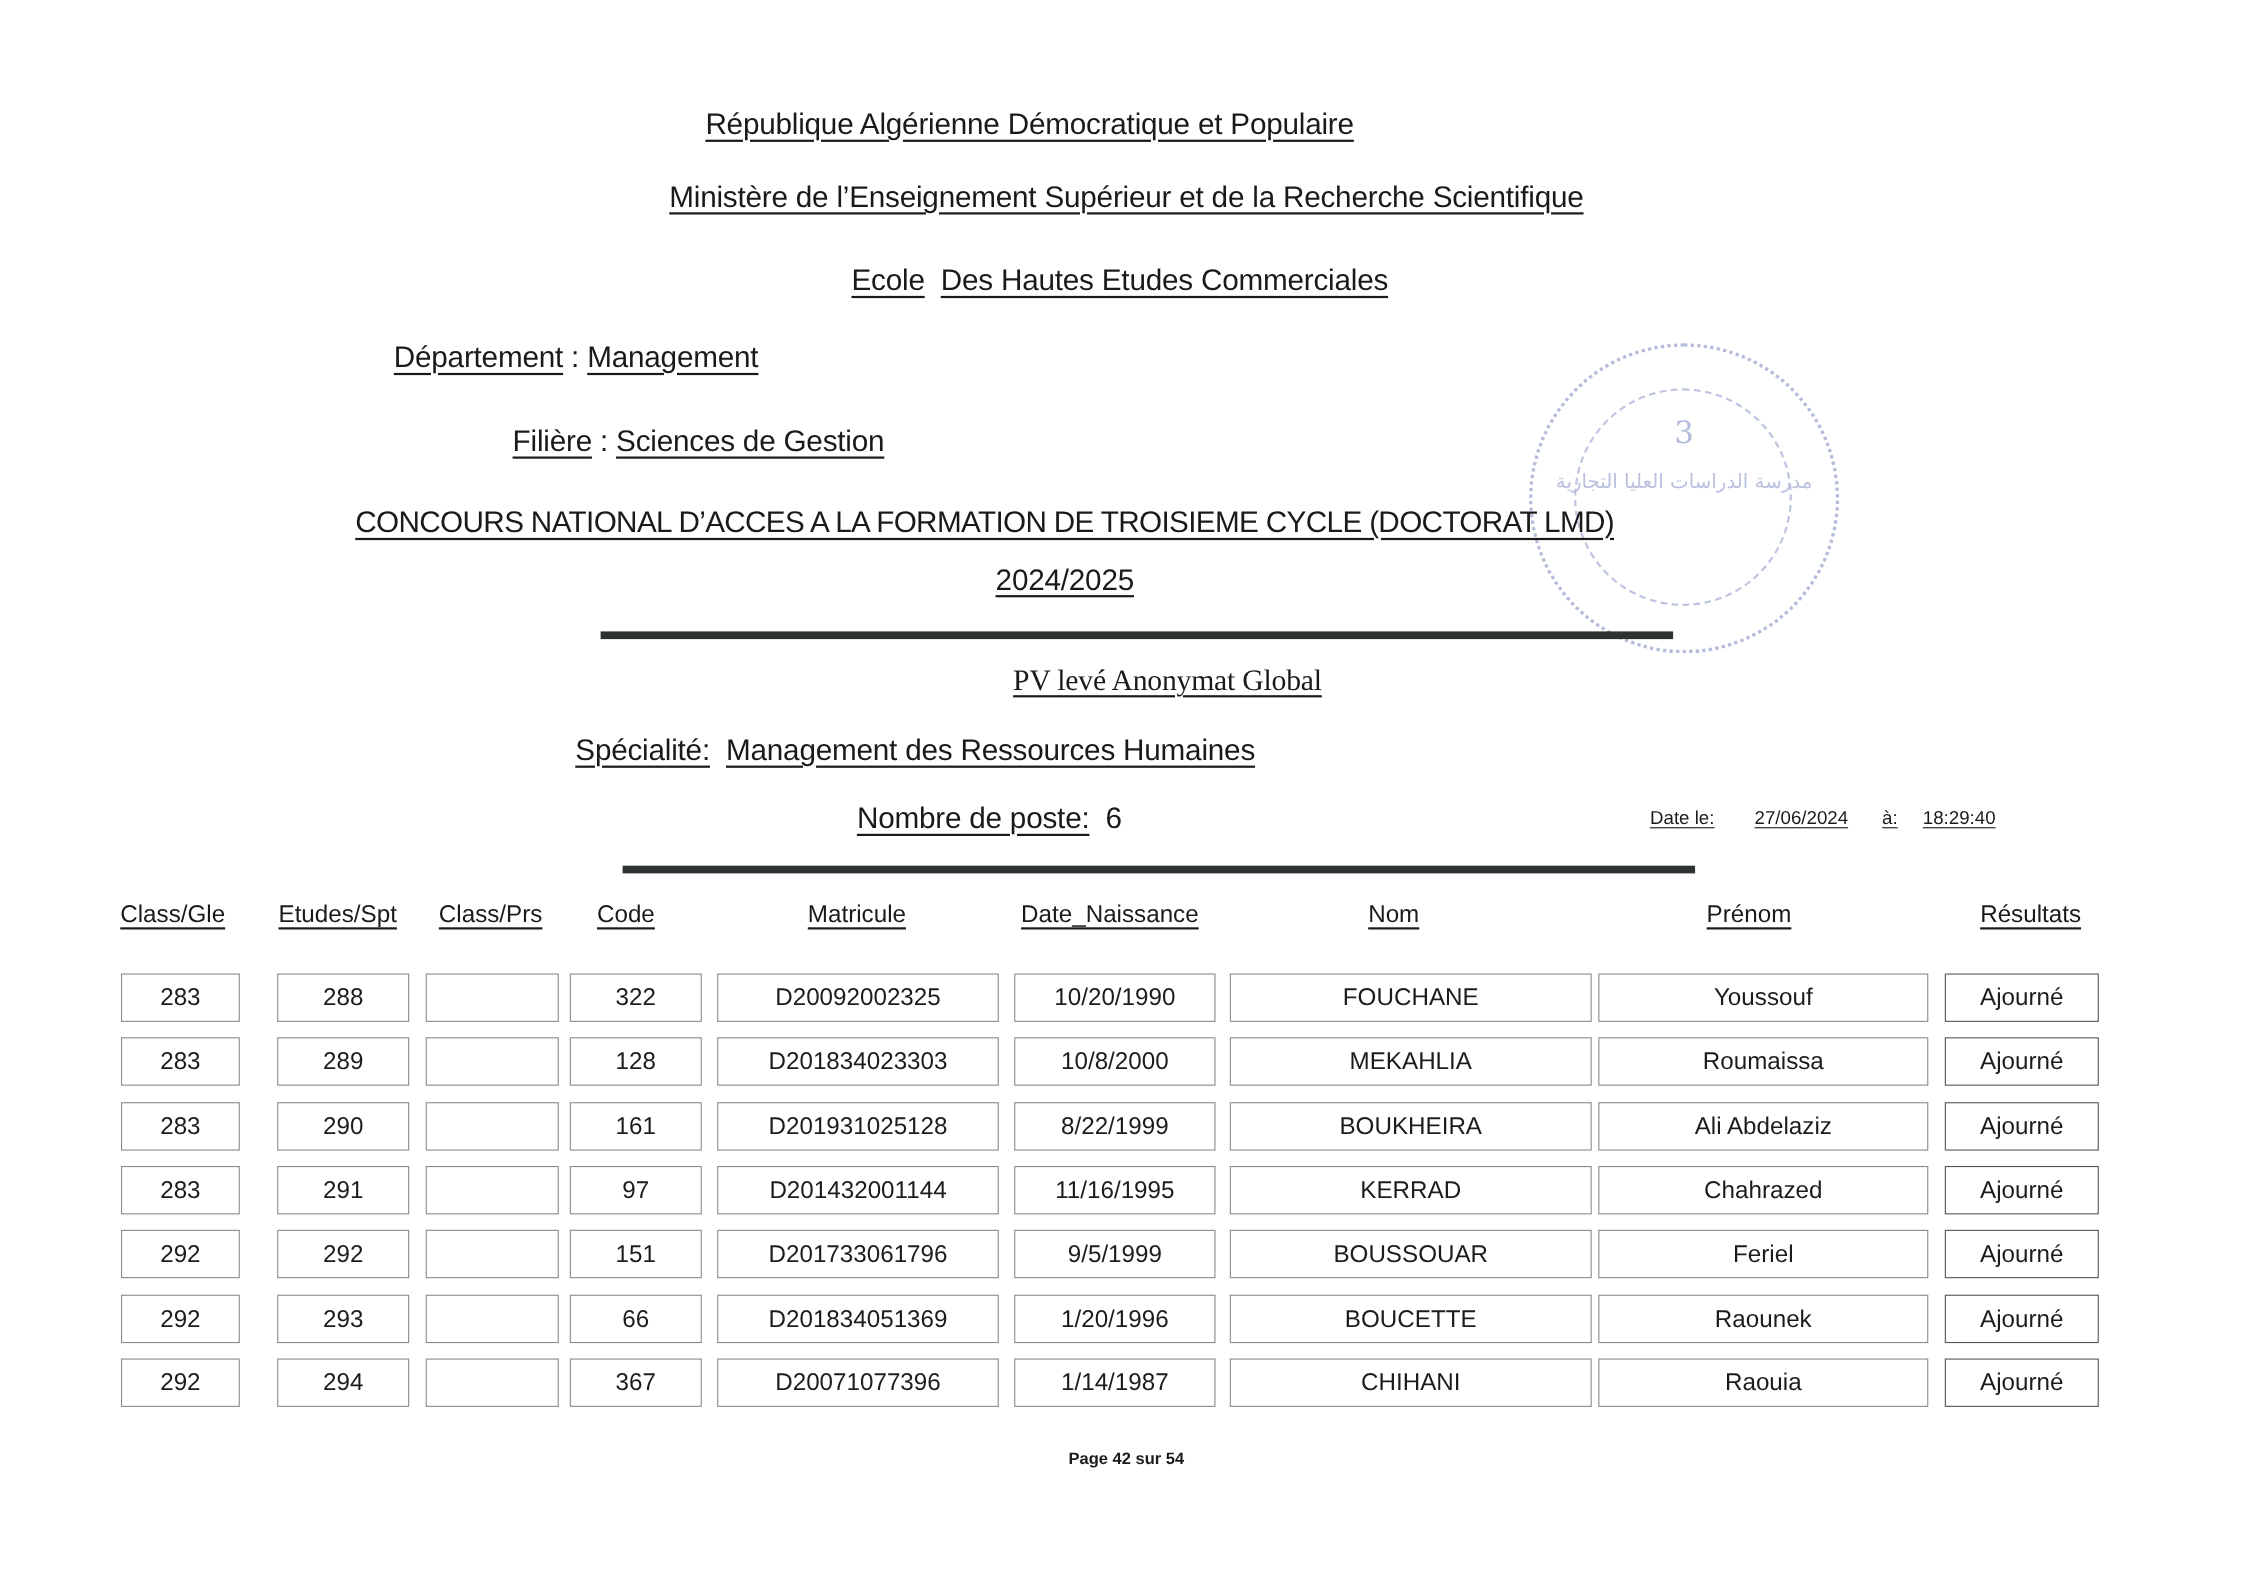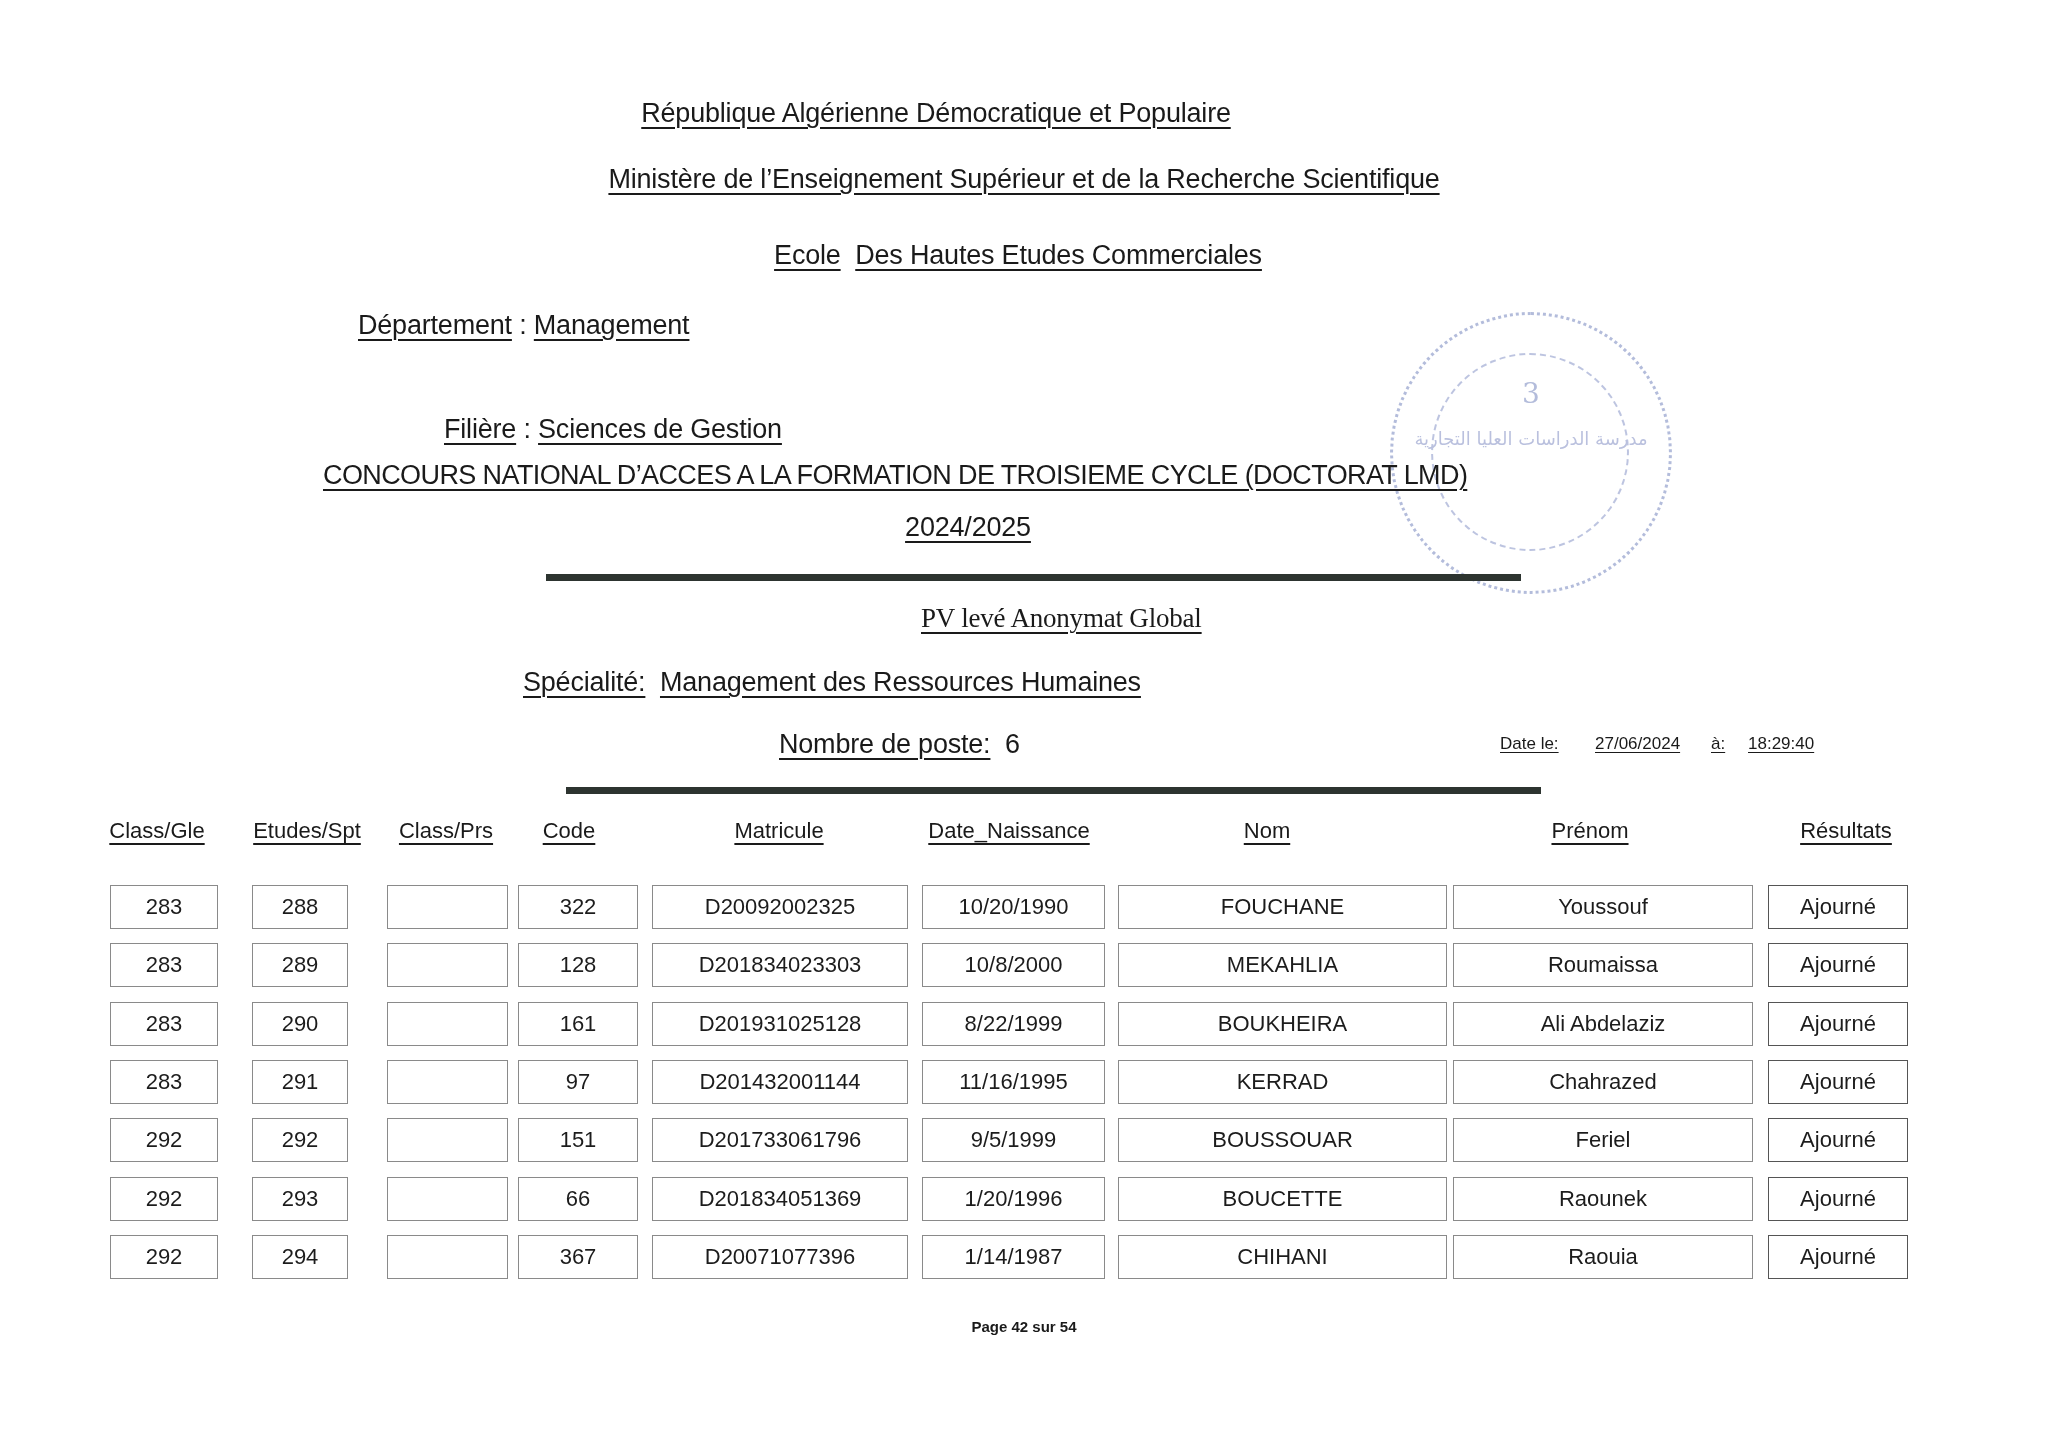--- a/index.html
+++ b/index.html
@@ -33,21 +33,21 @@
 
   
   .th { position: absolute; top: 818px; font-size: 22px; white-space: nowrap; transform: translateX(-50%); }
   .row { position: absolute; left: 0; width: 100%; height: 46px; }
   .cell {
     position: absolute; height: 44px; border: 1.5px solid #8a8a8a; box-sizing: border-box;
     display: flex; align-items: center; justify-content: center;
     font-size: 22px; color: #1c1c1c; background: #fff;
   }
   .c-gle { left: 110px; width: 108px; }
-  .c-spt { left: 252px; width: 96px; }
+  .c-spt { left: 252px; width: 120px; }
   .c-prs { left: 387px; width: 121px; }
   .c-code { left: 518px; width: 120px; }
   .c-mat { left: 652px; width: 256px; }
   .c-date { left: 922px; width: 183px; }
   .c-nom { left: 1118px; width: 329px; }
   .c-pre { left: 1453px; width: 300px; }
   .c-res { left: 1768px; width: 140px; border-color: #555; }
 
   .footer { position: absolute; top: 1318px; left: 0; width: 100%; text-align: center; font-size: 15px; font-weight: bold; }
 </style>
@@ -63,21 +63,21 @@
 <div class="center-line hdr" style="top:240px; left:-6px;">
   <span class="u">Ecole</span>&nbsp;
   <span class="u">Des Hautes Etudes Commerciales</span>
 </div>
 
 <div class="abs hdr" style="left:358px; top:310px;">
   <span class="u">Département</span>
   <span>:</span>
   <span class="u">Management</span>
 </div>
-<div class="abs hdr" style="left:444px; top:386px;margin-top:28px;">
+<div class="abs hdr" style="left:466px; top:386px;">
   <span class="u">Filière</span>
   <span>:</span>
   <span class="u">Sciences de Gestion</span>
 </div>
 
 <div class="stamp">
   <div class="inner"></div>
   <div class="num">3</div>
   <div class="txt" dir="rtl">مدرسة الدراسات العليا التجارية</div>
 </div>

